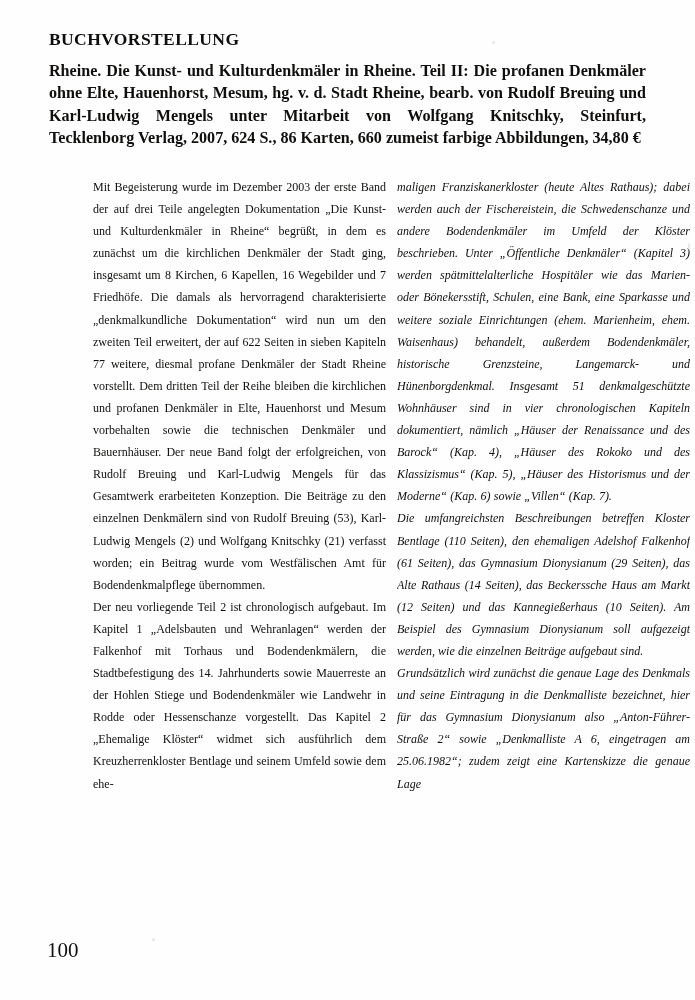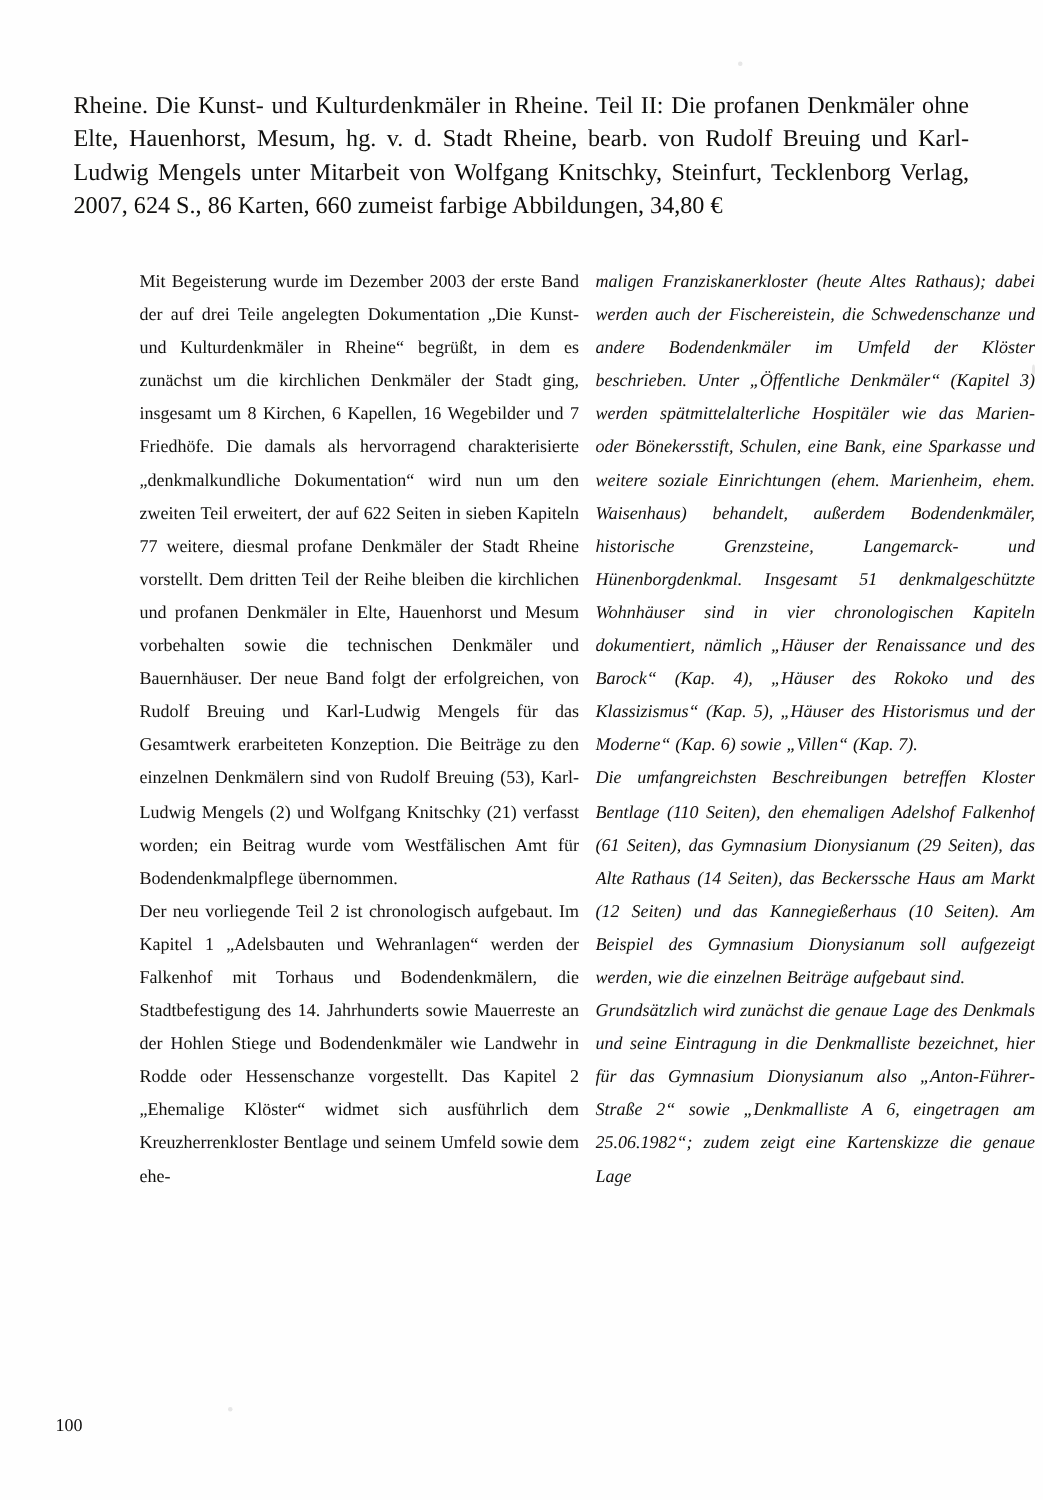--- a/index.html
+++ b/index.html
@@ -33,21 +33,21 @@
     line-height: 22px;
     font-family: "Liberation Serif", "DejaVu Serif", serif;
     white-space: nowrap;
   }
   .book-title {
     position: absolute;
     left: 49px;
     top: 60px;
     width: 597px;
     font-size: 16.1px;
-    font-weight: normal;
+    font-weight: bold;
     line-height: 22.3px;
     text-align: justify;
     text-justify: inter-word;
     hyphens: manual;
     font-family: "Liberation Serif", "DejaVu Serif", serif;
   }
   .columns {
     position: absolute;
     left: 49px;
     top: 176px;
@@ -69,39 +69,40 @@
   .col-left { left: 0; }
   .col-right { left: 304px; font-style: italic; }
   .col p {
     margin: 0;
     text-indent: 0;
     hyphens: manual;
     word-spacing: 0.02em;
   }
   .pagenum {
     position: absolute;
-    left: 37px;
+    left: 47px;
     top: 940px;
-    font-size: 12px;
+    font-size: 21px;
     line-height: 20px;
     font-family: "Liberation Serif", "DejaVu Serif", serif;
     text-align: right;
   }
   .speck {
     position: absolute;
     background: #cfcfcf;
     opacity: 0.5;
     border-radius: 50%;
   }
 </style>
 </head>
 <body>
 
 <div class="page">
 
+  <div class="section-head">BUCHVORSTELLUNG</div>
 
   <div class="book-title">Rheine. Die Kunst- und Kulturdenkmäler in Rheine. Teil II: Die profanen Denkmäler ohne Elte, Hauenhorst, Mesum, hg. v. d. Stadt Rheine, bearb. von Rudolf Breuing und Karl-Ludwig Mengels unter Mitarbeit von Wolfgang Knitschky, Steinfurt, Tecklenborg Verlag, 2007, 624 S., 86 Karten, 660 zumeist farbige Abbildungen, 34,80 €</div>
 
   <div class="columns">
 
     <div class="col col-left">
       <p>Mit Begeisterung wurde im Dezember 2003 der erste Band der auf drei Teile angelegten Dokumentation „Die Kunst- und Kulturdenkmäler in Rheine“ begrüßt, in dem es zunächst um die kirchlichen Denkmäler der Stadt ging, insgesamt um 8 Kirchen, 6 Kapellen, 16 Wegebilder und 7 Friedhöfe. Die damals als hervorragend charakterisierte „denkmalkundliche Dokumentation“ wird nun um den zweiten Teil erweitert, der auf 622 Seiten in sieben Kapiteln 77 weitere, diesmal profane Denkmäler der Stadt Rheine vorstellt. Dem dritten Teil der Reihe bleiben die kirchlichen und profanen Denkmäler in Elte, Hauenhorst und Mesum vorbehalten sowie die technischen Denkmäler und Bauernhäuser. Der neue Band folgt der erfolgreichen, von Rudolf Breuing und Karl-Ludwig Mengels für das Gesamtwerk erarbeiteten Konzeption. Die Beiträge zu den einzelnen Denkmälern sind von Rudolf Breuing (53), Karl-Ludwig Mengels (2) und Wolfgang Knitschky (21) verfasst worden; ein Beitrag wurde vom Westfälischen Amt für Bodendenkmalpflege übernommen.</p>
       <p>Der neu vorliegende Teil 2 ist chronologisch aufgebaut. Im Kapitel 1 „Adelsbauten und Wehranlagen“ werden der Falkenhof mit Torhaus und Bodendenkmälern, die Stadtbefestigung des 14. Jahrhunderts sowie Mauerreste an der Hohlen Stiege und Bodendenkmäler wie Landwehr in Rodde oder Hessenschanze vorgestellt. Das Kapitel 2 „Ehemalige Klöster“ widmet sich ausführlich dem Kreuzherrenkloster Bentlage und seinem Umfeld sowie dem ehe-</p>
     </div>
 

